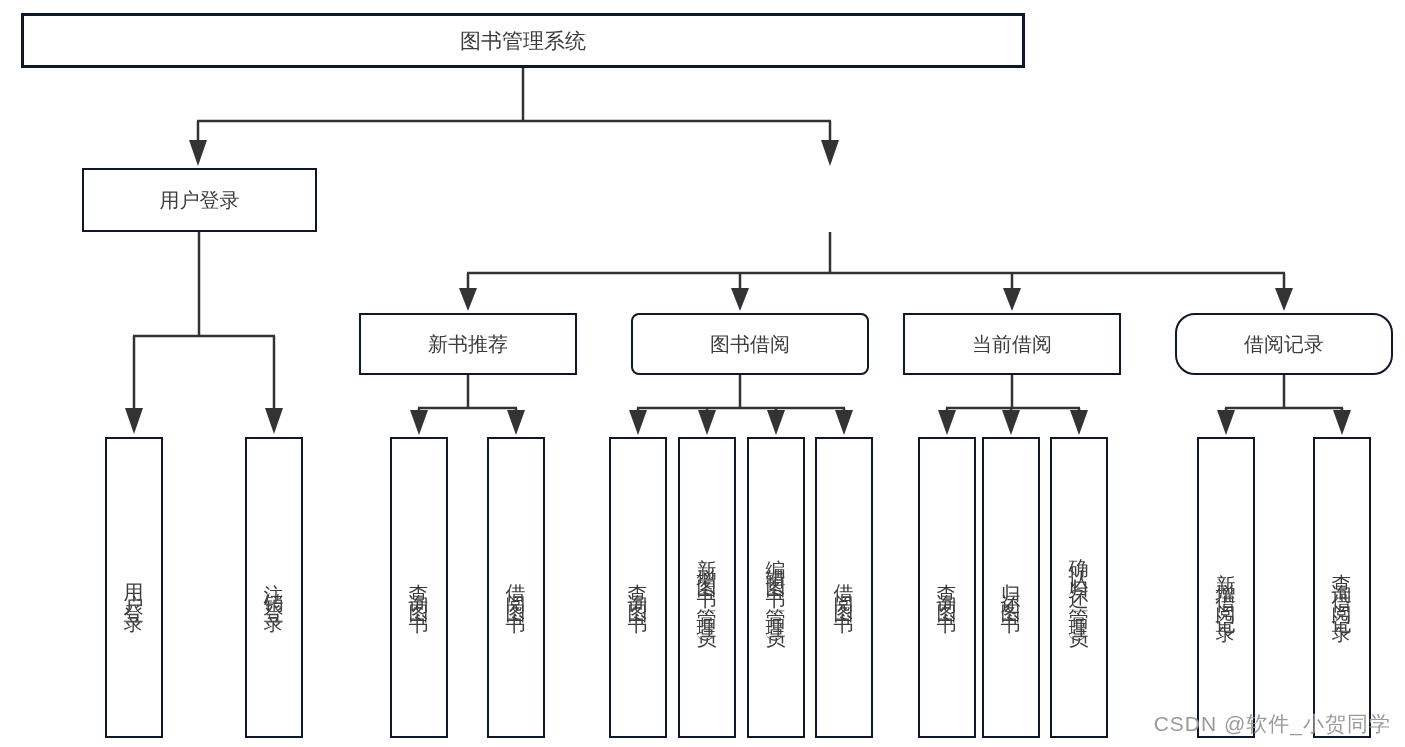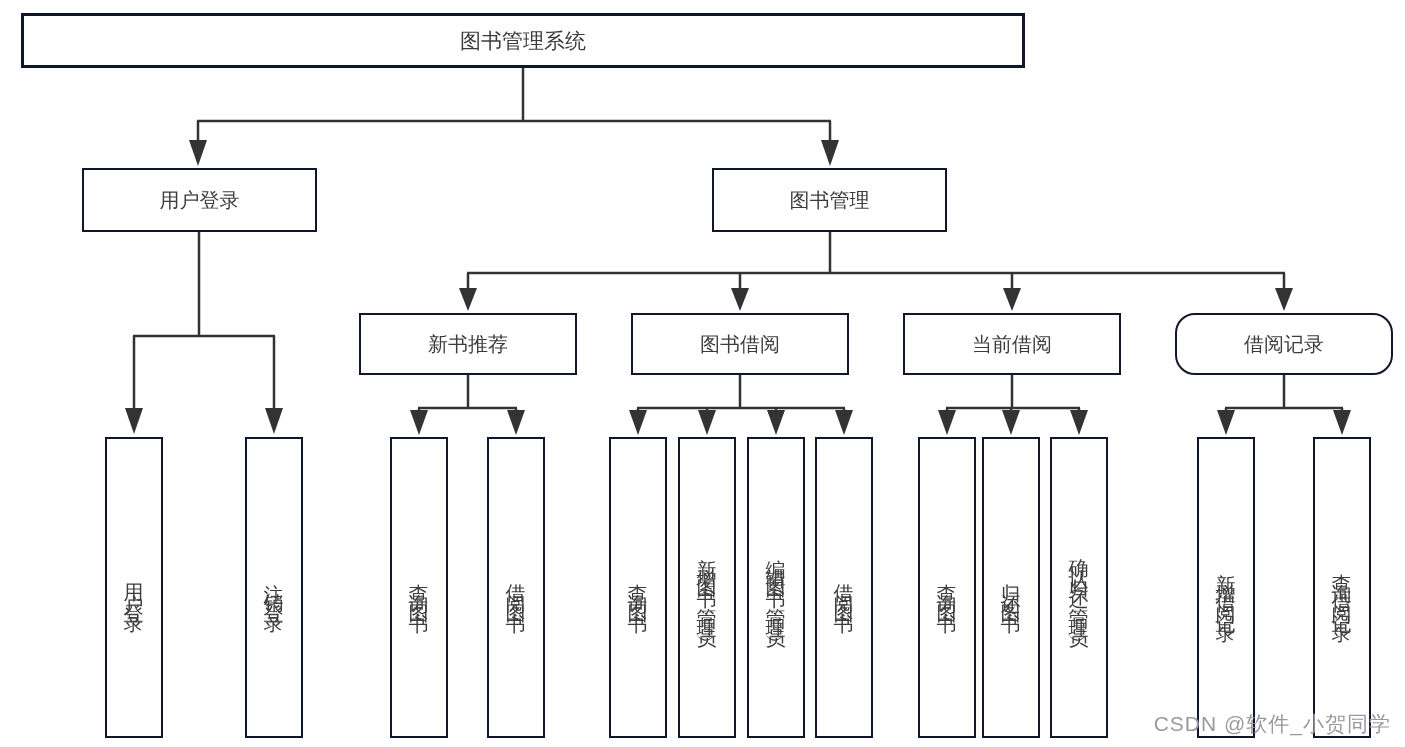--- a/index.html
+++ b/index.html
@@ -138,28 +138,25 @@
     </g>
   </svg>
 
   <div class="node root" style="left:21px; top:13px; width:1004px; height:55px;">
     <span class="label">图书管理系统</span>
   </div>
 
   <div class="node h-box" style="left:82px; top:168px; width:235px; height:64px;">
     <span class="label">用户登录</span>
   </div>
-  <div class="node h-box" style="left:712px; top:168px; width:235px; height:64px;">
-    <span class="label">图书管理</span>
-  </div>
 
   <div class="node h-box" style="left:359px; top:313px; width:218px; height:62px;">
     <span class="label">新书推荐</span>
   </div>
-  <div class="node h-box" style="left:631px; top:313px; width:218px; height:62px;">
+  <div class="node h-box" style="left:631px; top:313px; width:238px; height:62px;border-radius:8px;">
     <span class="label">图书借阅</span>
   </div>
   <div class="node h-box" style="left:903px; top:313px; width:218px; height:62px;">
     <span class="label">当前借阅</span>
   </div>
   <div class="node h-box" style="left:1175px; top:313px; width:218px; height:62px;border-radius:20px;">
     <span class="label">借阅记录</span>
   </div>
 
   <div class="node leaf" style="left:105px;">

